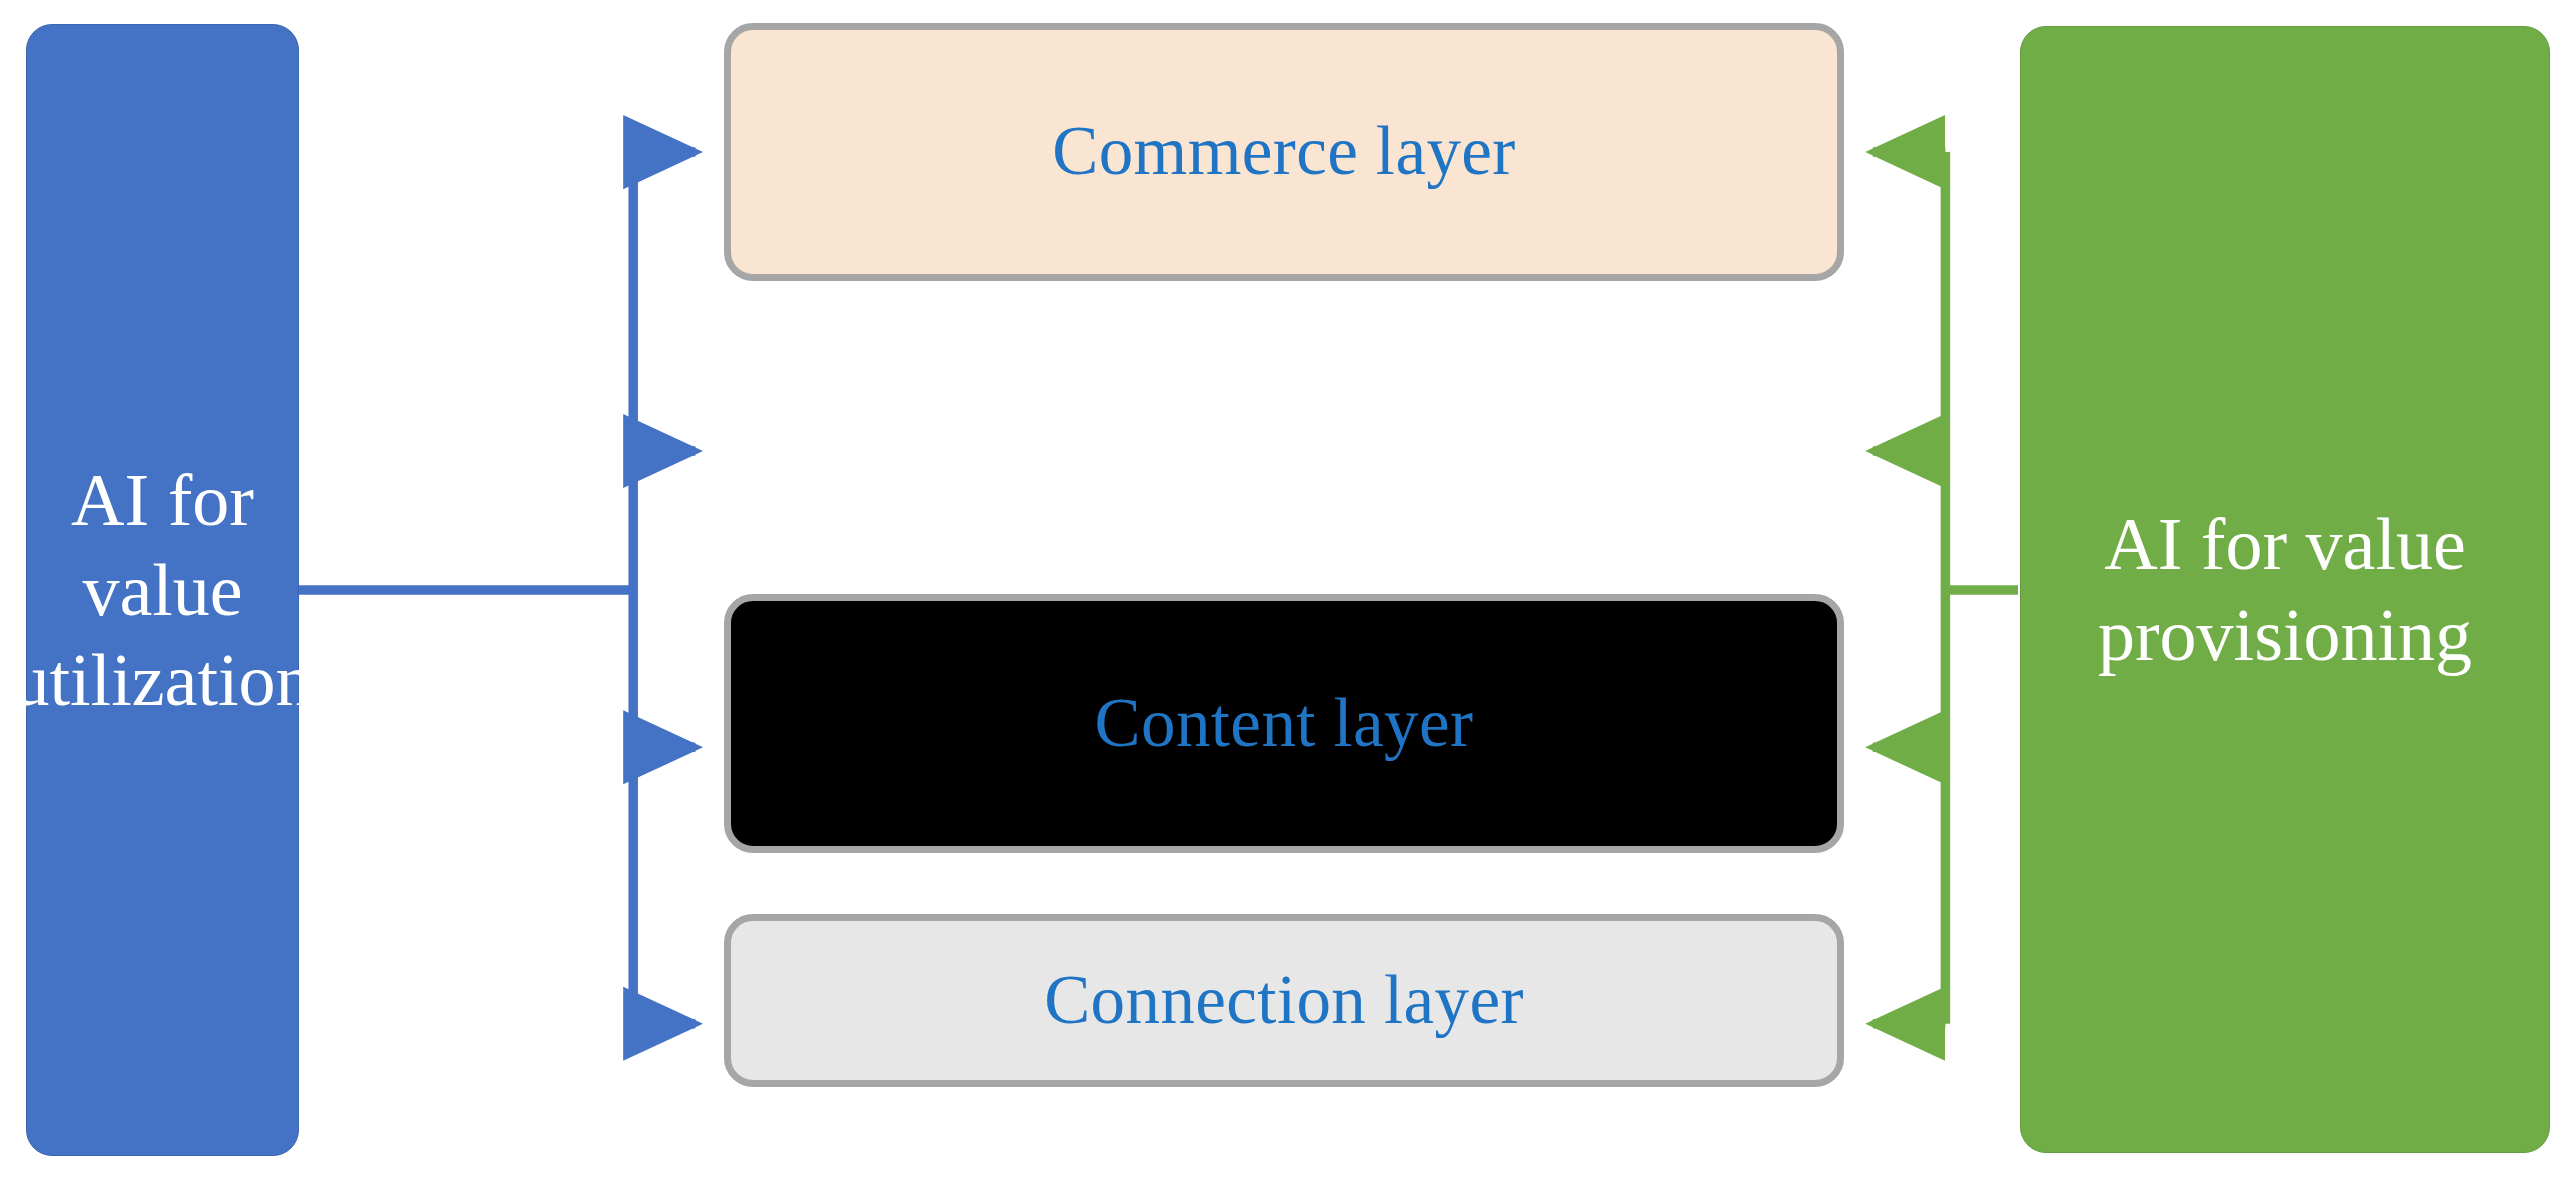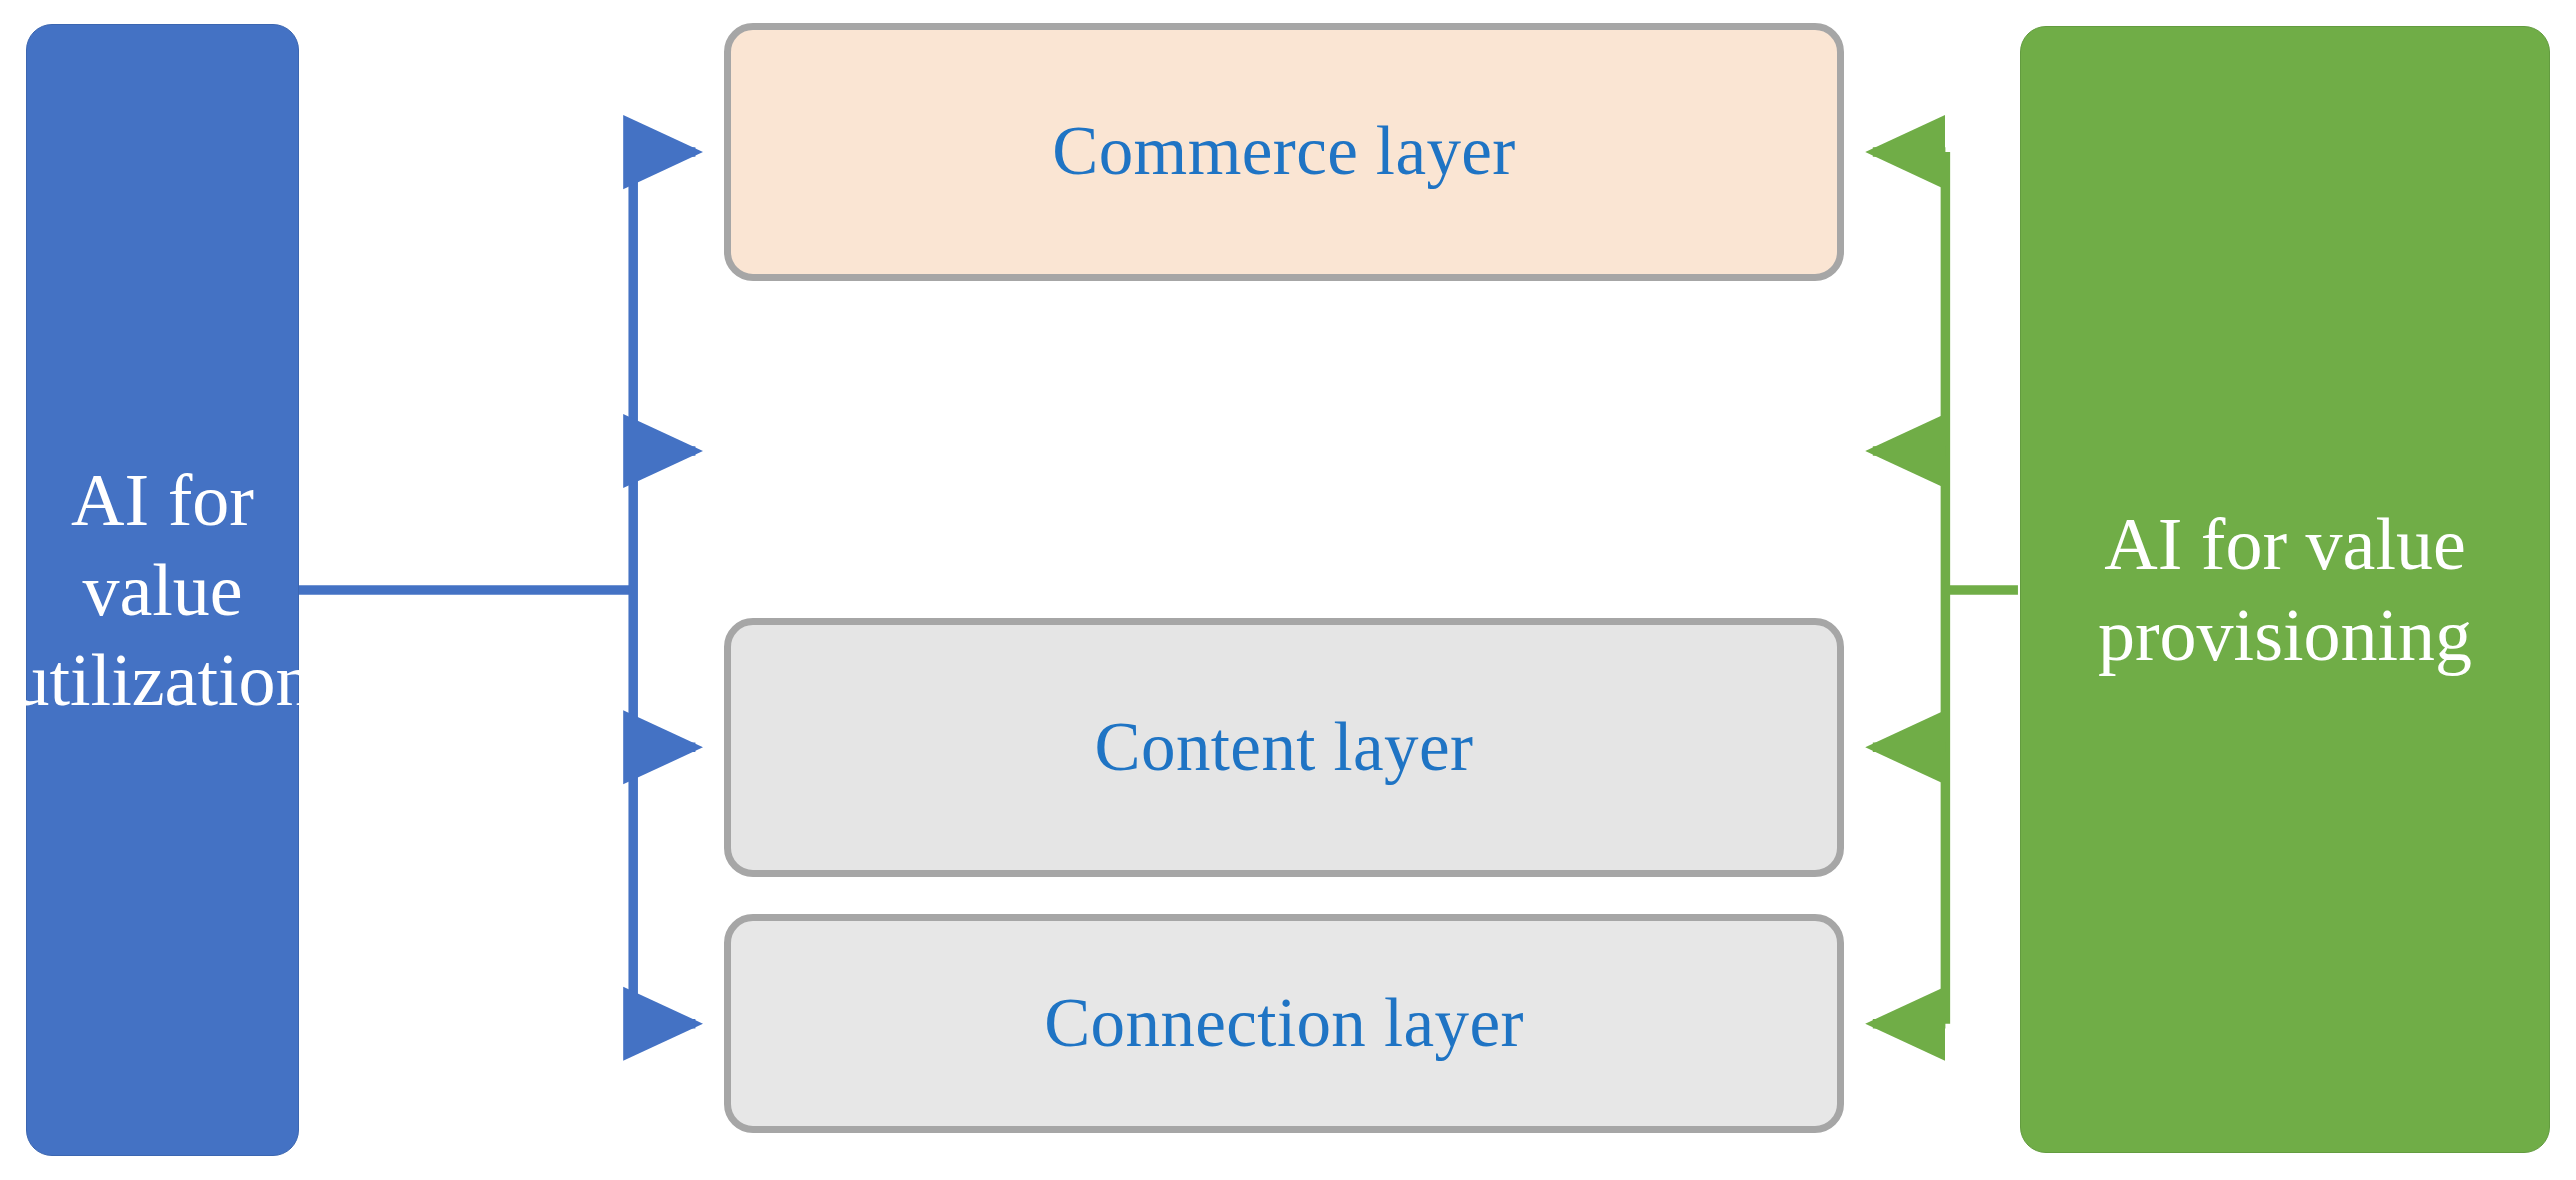--- a/index.html
+++ b/index.html
@@ -63,22 +63,22 @@
     box-sizing: border-box;
   }
   .layer .layer-label {
     color: #1F74C4;
     font-size: 69px;
     line-height: 1;
     letter-spacing: 0.4px;
   }
   #layer-commerce   { top: 22.5px;   height: 258px; background: #FAE5D3; text-align: right; }
   #layer-context    { top: 321px;  height: 259px; background: #FCEFCC; }
-  #layer-content    { top: 618px;  height: 259px; background: #e5e5e5; }
-  #layer-connection { top: 914px; height: 219px; background: #E7E7E7; }
+  #layer-content    { top: 594px;  height: 259px; background: #000000; }
+  #layer-connection { top: 914px; height: 173px; background: #E7E7E7; }
 
   
   #connectors {
     position: absolute;
     left: 0;
     top: 0;
     width: 2576px;
     height: 1181px;
     pointer-events: none;
   }

